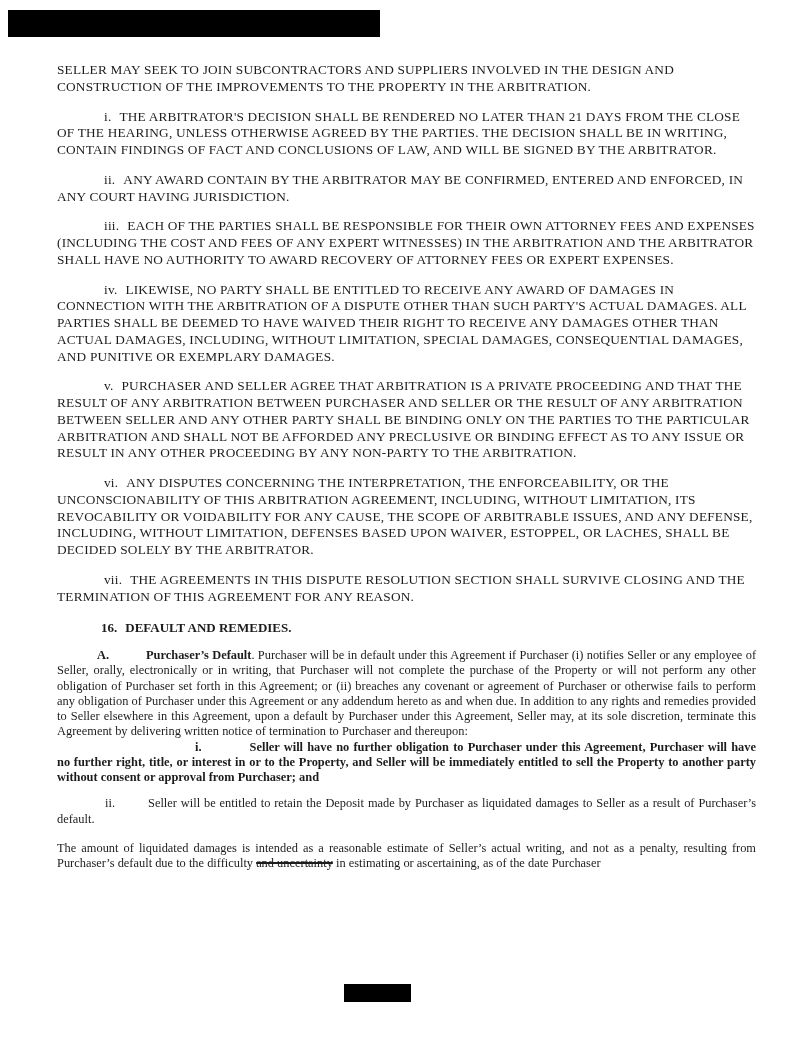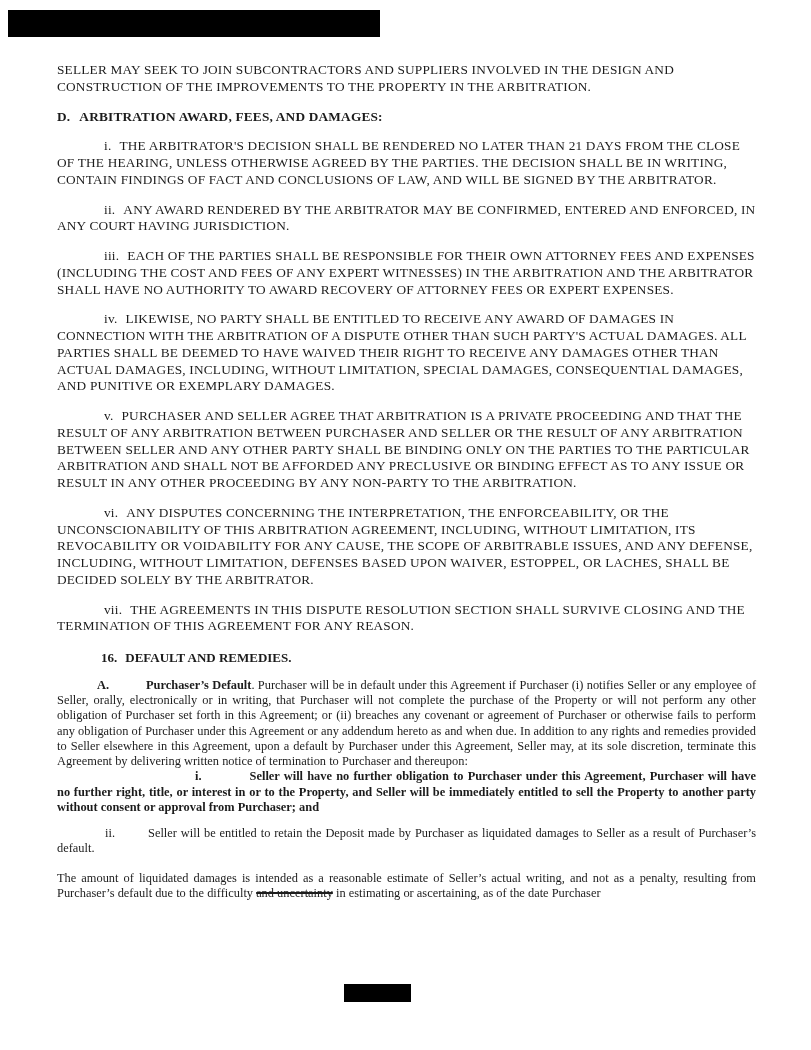--- a/index.html
+++ b/index.html
@@ -67,30 +67,27 @@
 <body>
 
 <div class="sheet">
 
   <div class="redact redact-top"></div>
 
   <div class="content">
 
     <p class="caps mb13">SELLER MAY SEEK TO JOIN SUBCONTRACTORS AND SUPPLIERS INVOLVED IN THE DESIGN AND CONSTRUCTION OF THE IMPROVEMENTS TO THE PROPERTY IN THE ARBITRATION.</p>
 
-    <p class="caps mb13">
-      <span class="b">D.</span><span class="gap9"></span><span class="b">ARBITRATION AWARD, FEES, AND DAMAGES:</span>
-    </p>
 
     <p class="caps item-caps mb13">
       <span class="num">i.</span><span>THE ARBITRATOR'S DECISION SHALL BE RENDERED NO LATER THAN 21 DAYS FROM THE CLOSE OF THE HEARING, UNLESS OTHERWISE AGREED BY THE PARTIES. THE DECISION SHALL BE IN WRITING, CONTAIN FINDINGS OF FACT AND CONCLUSIONS OF LAW, AND WILL BE SIGNED BY THE ARBITRATOR.</span>
     </p>
 
     <p class="caps item-caps mb13">
-      <span class="num">ii.</span><span>ANY AWARD RENDERED BY THE ARBITRATOR MAY BE CONFIRMED, ENTERED AND ENFORCED, IN ANY COURT HAVING JURISDICTION.</span>
+      <span class="num">ii.</span><span>ANY AWARD CONTAIN BY THE ARBITRATOR MAY BE CONFIRMED, ENTERED AND ENFORCED, IN ANY COURT HAVING JURISDICTION.</span>
     </p>
 
     <p class="caps item-caps mb13">
       <span class="num">iii.</span><span>EACH OF THE PARTIES SHALL BE RESPONSIBLE FOR THEIR OWN ATTORNEY FEES AND EXPENSES (INCLUDING THE COST AND FEES OF ANY EXPERT WITNESSES) IN THE ARBITRATION AND THE ARBITRATOR SHALL HAVE NO AUTHORITY TO AWARD RECOVERY OF ATTORNEY FEES OR EXPERT EXPENSES.</span>
     </p>
 
     <p class="caps item-caps mb13">
       <span class="num">iv.</span><span>LIKEWISE, NO PARTY SHALL BE ENTITLED TO RECEIVE ANY AWARD OF DAMAGES IN CONNECTION WITH THE ARBITRATION OF A DISPUTE OTHER THAN SUCH PARTY'S ACTUAL DAMAGES. ALL PARTIES SHALL BE DEEMED TO HAVE WAIVED THEIR RIGHT TO RECEIVE ANY DAMAGES OTHER THAN ACTUAL DAMAGES, INCLUDING, WITHOUT LIMITATION, SPECIAL DAMAGES, CONSEQUENTIAL DAMAGES, AND PUNITIVE OR EXEMPLARY DAMAGES.</span>
     </p>
 

